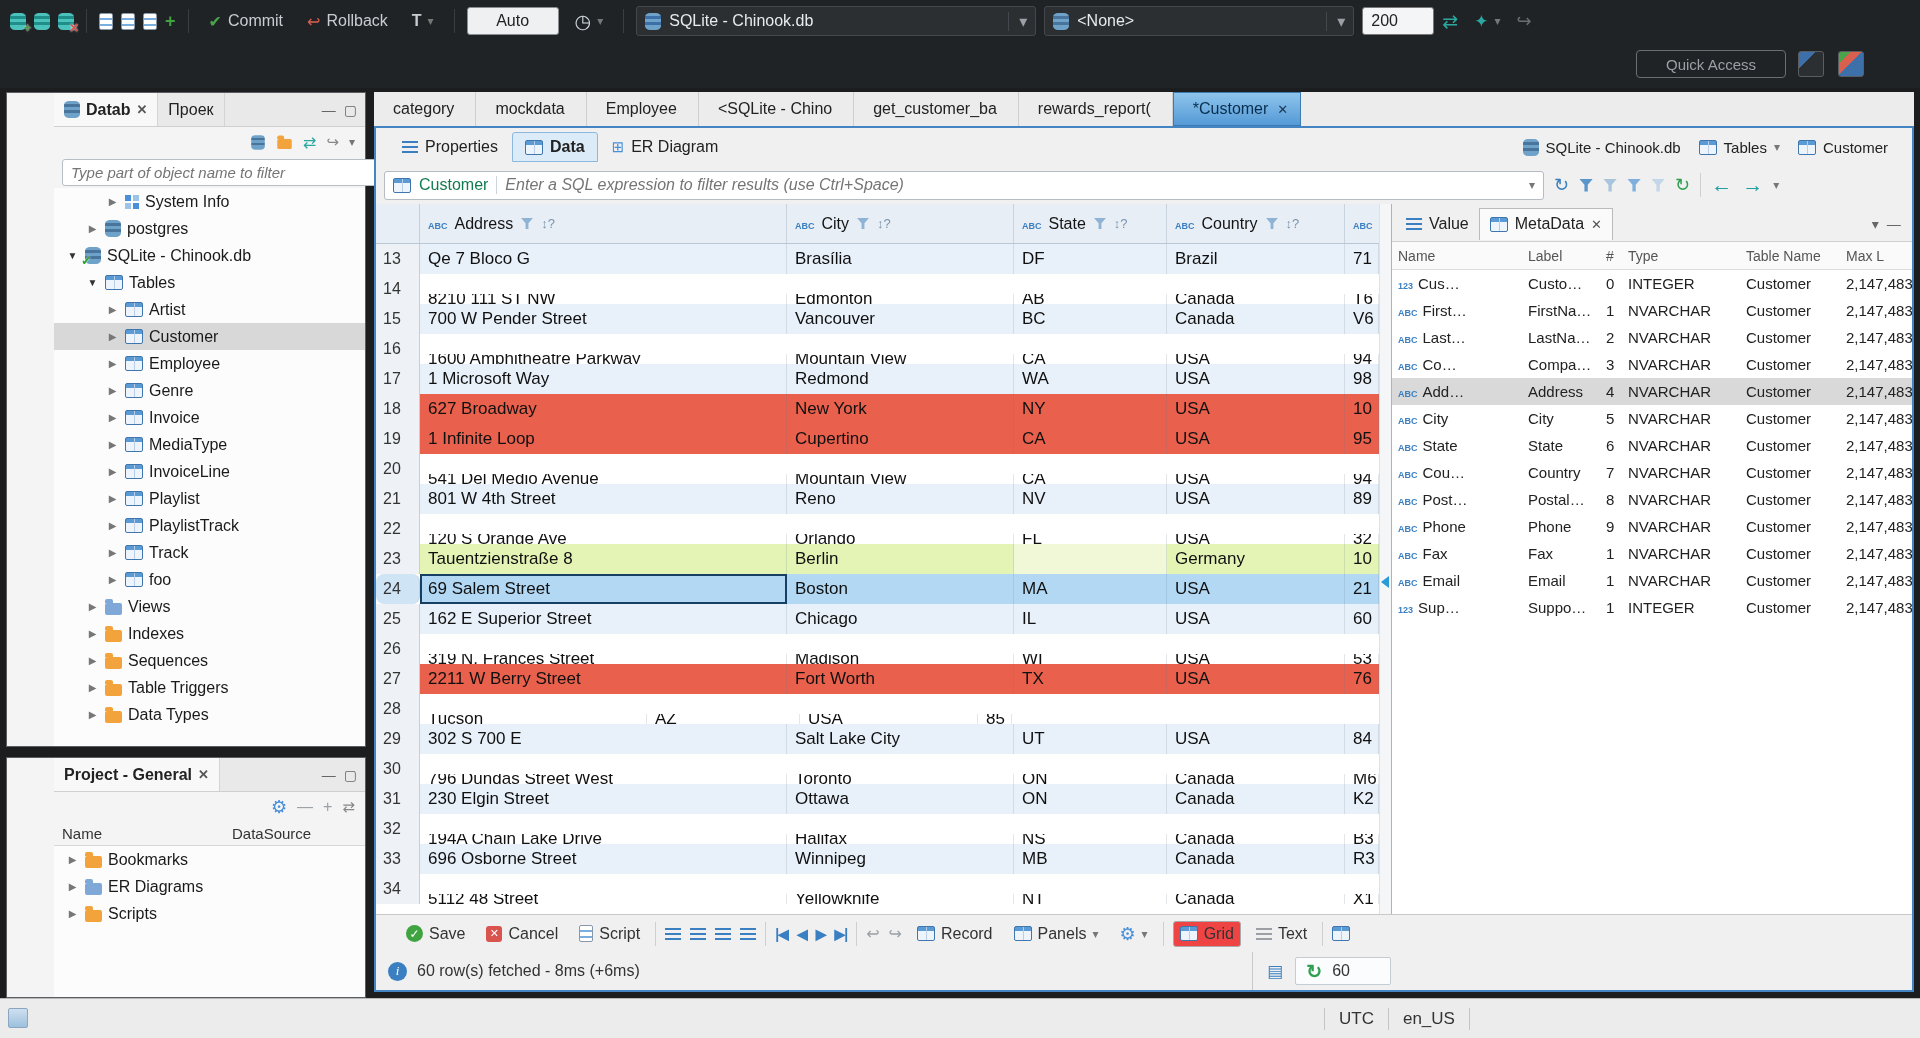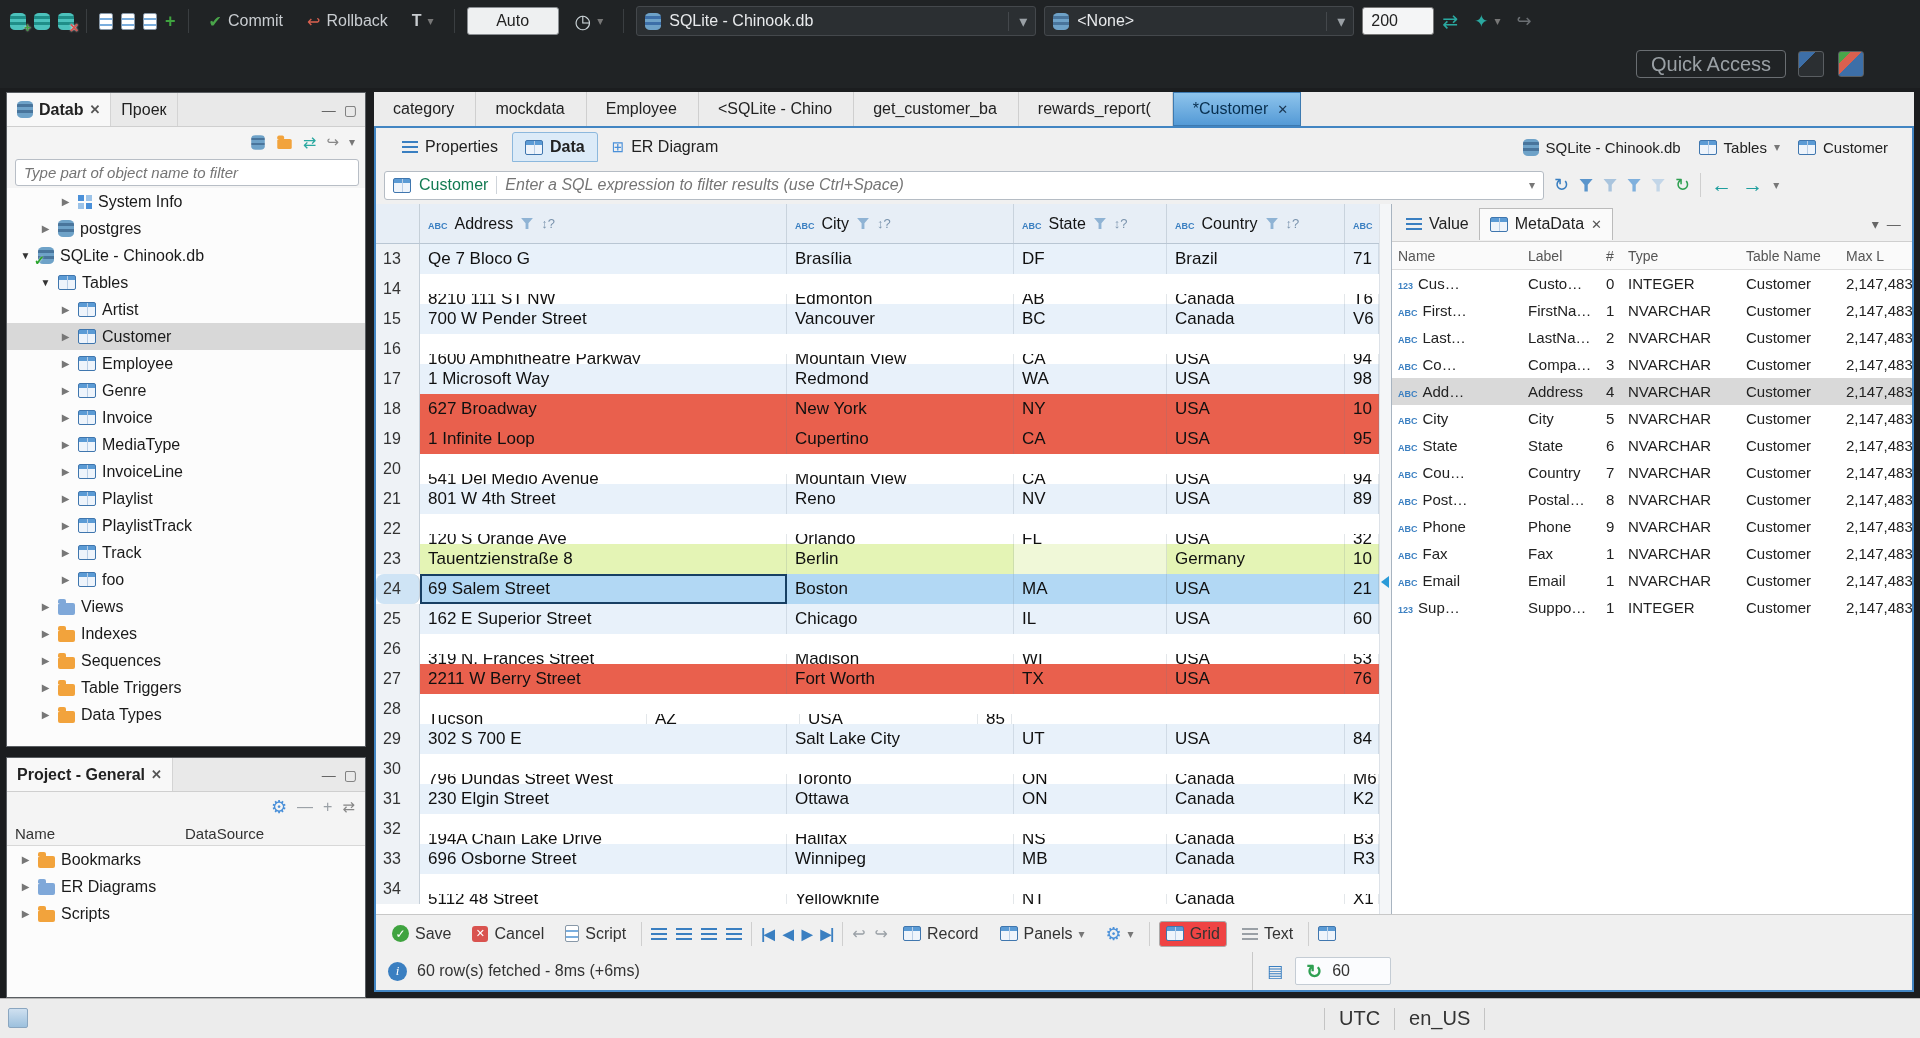--- a/index.html
+++ b/index.html
@@ -8,21 +8,21 @@
 
   
   #topbar { position:absolute; left:0; top:0; width:1920px; height:88px; background:#202325; }
   #topbar-row1 { position:absolute; left:0; top:0; width:100%; height:42px; display:flex; align-items:center; gap:8px; padding:0 10px; }
   .tbtn { display:flex; align-items:center; gap:6px; color:#c9cdd1; font-size:16px; padding:4px 8px; border-radius:3px; }
   .tsep { width:1px; height:24px; background:#3a3e41; margin:0 4px; }
   .combo { display:flex; align-items:center; gap:8px; background:#2b2f32; border:1px solid #44484c; border-radius:3px; height:30px; padding:0 8px; color:#e8eaec; font-size:16px; }
   .combo .dd { color:#9aa0a5; margin-left:auto; padding-left:10px; border-left:1px solid #44484c; }
   .numbox { background:#f4f5f6; color:#222; border:1px solid #777; border-radius:3px; height:28px; width:72px; font-size:16px; padding:0 8px; font-family:"Liberation Sans",sans-serif; }
   .lightbox { background:#eef0f1; color:#222; border:1px solid #8a8e92; border-radius:3px; height:28px; display:flex; align-items:center; gap:8px; padding:0 10px; font-size:16px; }
-  #quick-access { position:absolute; right:134px; top:50px; width:150px; height:28px; border:1px solid #6a6e72; border-radius:4px; color:#9aa0a5; font-size:20px; display:flex; align-items:center; justify-content:center; }
+  #quick-access { position:absolute; right:134px; top:50px; width:150px; height:28px; border:1px solid #6a6e72; border-radius:4px; color:#9aa0a5; font-size:15px; display:flex; align-items:center; justify-content:center; }
   .persp { position:absolute; top:51px; width:26px; height:26px; border:1px solid #5a5e62; border-radius:3px; background:linear-gradient(135deg,#3d6fa8 0 12px,#2b2f32 12px); }
 
   
   .i-db { display:inline-block; width:16px; height:17px; border-radius:5px/4px;
           background:linear-gradient(#6ea2c8 0 3px,#49759c 3px 6px,#6ea2c8 6px 9px,#49759c 9px 12px,#6ea2c8 12px); position:relative; flex:none;}
   .i-db.teal { background:linear-gradient(#4cc2bc 0 3px,#1f8e88 3px 6px,#4cc2bc 6px 9px,#1f8e88 9px 12px,#4cc2bc 12px); }
   .i-db .ov { position:absolute; right:-5px; bottom:-5px; font-size:12px; font-weight:bold; text-shadow:0 0 2px #fff; }
   .i-db.ok::after { content:"✓"; position:absolute; left:-4px; bottom:-4px; color:#2aa52a; font-weight:bold; font-size:13px; text-shadow:0 0 2px #fff; }
   .i-tbl { display:inline-block; width:18px; height:15px; border:1px solid #3f76ae; border-radius:2px; flex:none;
            background:linear-gradient(to right,transparent 8px,#b9cee6 8px,#b9cee6 9px,transparent 9px),
@@ -44,21 +44,21 @@
   .circle-check { display:inline-grid; place-items:center; width:17px; height:17px; border-radius:50%; background:#3fa33f; color:#fff; font-size:12px; flex:none;}
   .circle-check::before{content:"✓";}
   .box-x { display:inline-grid; place-items:center; width:16px; height:16px; border-radius:3px; background:#d9534f; color:#fff; font-size:11px; flex:none;}
   .box-x::before{content:"✕";}
   .info-i { display:inline-grid; place-items:center; width:19px; height:19px; border-radius:50%; background:#3a7fc1; color:#fff; font-size:13px; font-family:"Liberation Serif",serif; font-style:italic; flex:none;}
   .info-i::before{content:"i";}
   .lines-ic { display:inline-block; width:16px; height:12px; flex:none;
               background:repeating-linear-gradient(to bottom,#3a7fc1 0 2px,transparent 2px 5px); }
 
   
-  .panel { position:absolute; background:#f4f4f4; border:1px solid #5a5e62; display:flex; flex-direction:column; }
+  .panel { position:absolute; background:#f4f4f4; border:1px solid #5a5e62; display:flex; flex-direction:column;padding-left:47px; }
   #navigator { left:6px; top:92px; width:360px; height:655px; }
   #project   { left:6px; top:757px; width:360px; height:241px; }
   .ptabs { height:34px; background:#e9e9e9; display:flex; align-items:center; border-bottom:1px solid #cfcfcf; }
   .ptab { display:flex; align-items:center; gap:6px; height:100%; padding:0 10px; font-size:16px; color:#222; border-right:1px solid #d4d4d4; }
   .ptab.active { background:#f8f8f8; font-weight:bold; }
   .winbtns { margin-left:auto; display:flex; gap:8px; padding-right:8px; color:#666; font-size:14px; }
   .mini-toolbar { height:30px; display:flex; align-items:center; justify-content:flex-end; gap:10px; padding:0 10px; }
   .filter-input { margin:2px 8px; height:27px; border:1px solid #b8bec6; border-radius:3px; background:#fff;
                   font-size:15px; font-style:italic; color:#9aa; padding:0 8px; font-family:"Liberation Sans",sans-serif; width:344px;}
   .tree { flex:1; overflow:hidden; background:#fcfcfc; }
@@ -121,35 +121,35 @@
   #meta { flex:1; border-left:1px solid #a8b4c0; display:flex; flex-direction:column; background:#fff; }
   #mtabs { height:38px; background:#f0f0f0; display:flex; align-items:center; padding:2px 4px 0 4px; border-bottom:1px solid #cfcfcf;}
   .mtab { display:flex; align-items:center; gap:7px; height:32px; padding:0 10px; font-size:16px; color:#222;}
   .mtab.active { background:#fafafa; border:1px solid #bbb; border-bottom:none; }
   .mhead { display:flex; height:28px; align-items:center; font-size:14px; color:#555; background:#fafafa; border-bottom:1px solid #ddd;}
   .mrow { display:flex; height:27px; align-items:center; font-size:15px; color:#222; }
   .mrow.sel { background:#d9d9d9; }
   .mcell { display:flex; align-items:center; gap:5px; padding-left:6px; overflow:hidden; white-space:nowrap; flex:none;}
   .m1{width:130px;} .m2{width:78px;} .m3{width:22px;} .m4{width:118px;} .m5{width:100px;} .m6{flex:1;}
 
-  #btoolbar { height:38px; background:#f0f0f0; border-top:1px solid #c8c8c8; display:flex; align-items:center; gap:9px; padding:0 10px; font-size:16px; color:#333; }
+  #btoolbar { height:38px; background:#f0f0f0; border-top:1px solid #c8c8c8; display:flex; align-items:center; gap:9px; padding:0 24px; font-size:16px; color:#333; }
   .bsep { width:1px; height:24px; background:#cfcfcf; }
   .bbtn { display:flex; align-items:center; gap:6px; padding:3px 6px; border-radius:3px; }
   .bbtn.pressed { background:#ef4444; border:1px solid #aaa; }
   .navi { color:#3a7fc1; font-size:14px; font-weight:bold; letter-spacing:-1px; }
   .gray-ic { color:#9aa0a6; font-size:16px; }
 
   #statusrow { height:38px; background:#f0f0f0; display:flex; align-items:center; gap:10px; padding:0 12px; width:1027px; font-size:16px; color:#333; }
   #refresh-group { margin-left:auto; display:flex; align-items:center; gap:12px; border-left:1px solid #c8c8c8; padding-left:14px; height:100%; }
   #refresh-group .box { display:flex; align-items:center; gap:10px; background:#fbfcfe; border:1px solid #c4ccd4; border-radius:2px; height:28px; padding:0 40px 0 10px; }
   .refresh-glyph { color:#2fa052; font-size:19px; font-weight:bold; }
 
   
   #appbar { position:absolute; left:0; top:998px; width:1920px; height:40px; background:#ececec; border-top:1px solid #b8b8b8; }
-  #appbar-right { position:absolute; left:1310px; top:0; height:100%; display:flex; align-items:center; gap:0; font-size:20px; color:#333; }
+  #appbar-right { position:absolute; left:1310px; top:0; height:100%; display:flex; align-items:center; gap:0; font-size:17px; color:#333; }
   #appbar-right .sep { width:1px; height:22px; background:#c4c4c4; margin:0 14px; }
   #heap { position:absolute; left:8px; top:9px; width:20px; height:20px; background:linear-gradient(#cfe0f0,#9cc0dd); border:1px solid #8aa6c0; border-radius:2px; }
 
   .dd-glyph { color:#777; font-size:12px; }
   .x-glyph { color:#555; font-size:13px; }
 </style>
 </head>
 <body>
 
 <div id="topbar">

